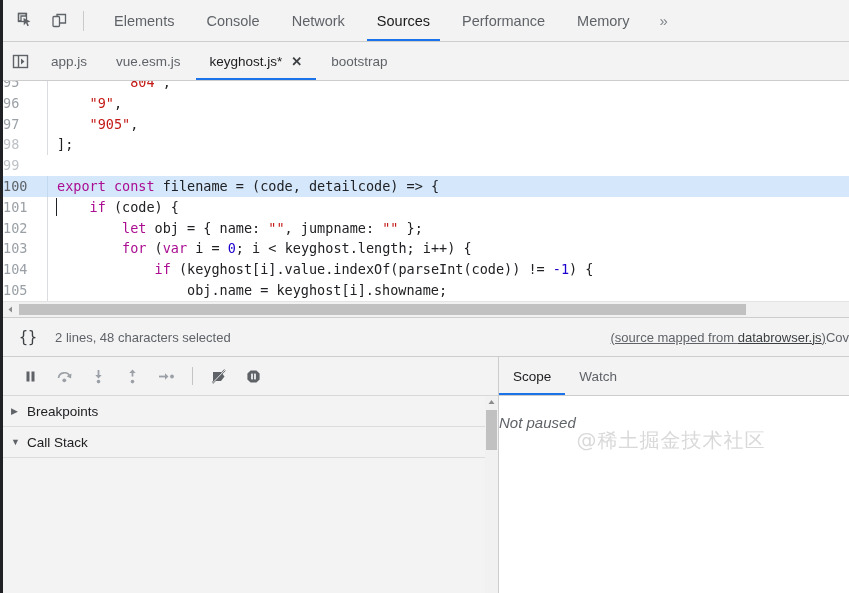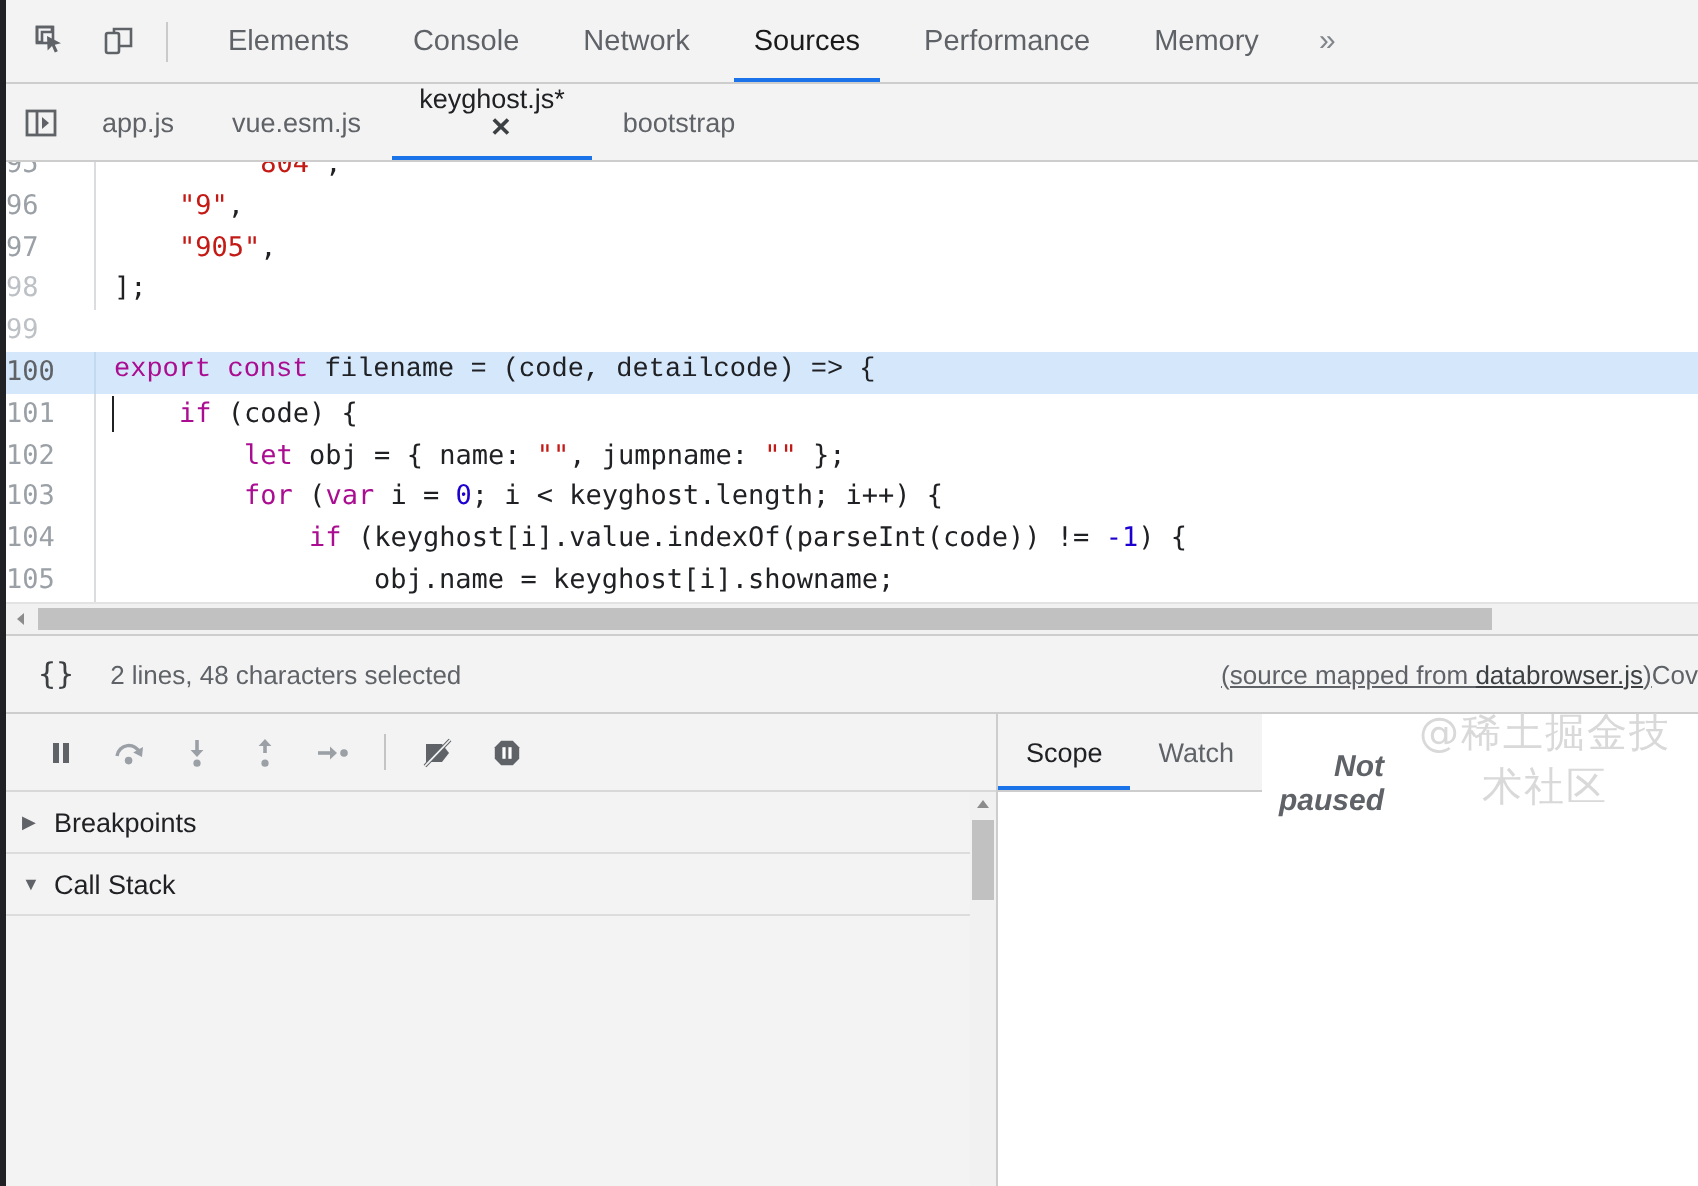--- a/index.html
+++ b/index.html
@@ -37,21 +37,21 @@
   .file-tabbar{
     height:38px;min-height:38px;display:flex;align-items:stretch;
     background:#f3f3f3;border-bottom:1px solid #cdcdcd;
   }
   .nav-toggle{width:34px;display:flex;align-items:center;justify-content:center;cursor:pointer;}
   .ftab{
     display:flex;align-items:center;padding:0 14px;font-size:13.5px;color:#5f6368;
     cursor:pointer;position:relative;white-space:nowrap;
     border-right:1px solid transparent;
   }
-  .ftab.active{color:#202124;background:#f3f3f3;flex-direction:column;}
+  .ftab.active{color:#202124;background:#f3f3f3;}
   .ftab.active:after{
     content:"";position:absolute;left:0;right:0;bottom:0;height:2px;background:#1a73e8;
   }
   .tab-close{
     margin-left:9px;font-size:13px;color:#3c4043;font-weight:bold;line-height:1;
     cursor:pointer;
   }
 
   
   .editor-wrap{flex:1;position:relative;overflow:hidden;background:#ffffff;min-height:0;}
@@ -64,21 +64,21 @@
   .eline{display:flex;height:20.8px;align-items:center;}
   .eline.hl{background:#d4e7fb;}
   .gutter{
     width:44px;min-width:44px;text-align:left;padding-right:7px;box-sizing:border-box;
     color:#9aa0a6;user-select:none;
   }
   .eline.hl .gutter{color:#5f6368;}
   .gutter.dim{color:#bdc1c6;}
   .codecell{padding-left:9px;position:relative;flex:1;color:#202124;
             border-left:1px solid #dadce0;}
-  .eline.hl .codecell{border-left-color:#c3d9f0;font-family:Liberation Mono, monospace;}
+  .eline.hl .codecell{border-left-color:#c3d9f0;}
   .kw{color:#aa0d91;}
   .str{color:#c41a16;}
   .num{color:#1c00cf;}
   .plain{color:#202124;}
   .caret{
     position:absolute;left:8px;top:1px;width:1px;height:18px;background:#202124;
   }
 
   
   .hscroll{
@@ -109,30 +109,30 @@
                padding-left:12px;gap:4px;border-bottom:1px solid #d8d8d8;background:#f3f3f3;}
   .dbg-btn{width:30px;height:28px;display:flex;align-items:center;justify-content:center;
            border-radius:3px;cursor:pointer;}
   .dbg-sep{width:1px;height:18px;background:#c4c4c4;margin:0 7px;}
   .section{
     height:30px;min-height:30px;display:flex;align-items:center;padding-left:8px;
     border-bottom:1px solid #dcdcdc;font-size:13.5px;color:#202124;cursor:pointer;
     background:#f3f3f3;
   }
   .tri{width:12px;display:inline-block;color:#5f6368;font-size:9px;margin-right:4px;}
-  .dbg-right{flex:1;display:flex;flex-direction:row;background:#ffffff;position:relative;}
+  .dbg-right{flex:1;display:flex;flex-direction:column;background:#ffffff;position:relative;}
   .sw-tabs{height:38px;min-height:38px;display:flex;align-items:stretch;
            background:#f3f3f3;border-bottom:1px solid #cdcdcd;}
   .swtab{display:flex;align-items:center;padding:0 14px;font-size:13.5px;color:#5f6368;
          cursor:pointer;position:relative;}
   .swtab.active{color:#202124;}
   .swtab.active:after{content:"";position:absolute;left:0;right:0;bottom:0;height:2px;background:#1a73e8;}
   .notpaused{
-    font-style:italic;font-size:15px;color:#5f6368;text-align:right;
-    margin-top:18px;padding-right:10px;font-weight:bold;
+    font-style:italic;font-size:15px;color:#5f6368;text-align:left;
+    margin-top:18px;padding-right:10px;
   }
   .watermark{
     text-align:center;font-size:20px;color:#d9d9d9;margin-top:-4px;
     letter-spacing:1px;user-select:none;padding-right:6px;
     font-family:"DejaVu Sans", sans-serif;
   }
   
   .vscroll{
     position:absolute;right:0;top:0;bottom:0;width:13px;background:#f1f1f1;
   }

